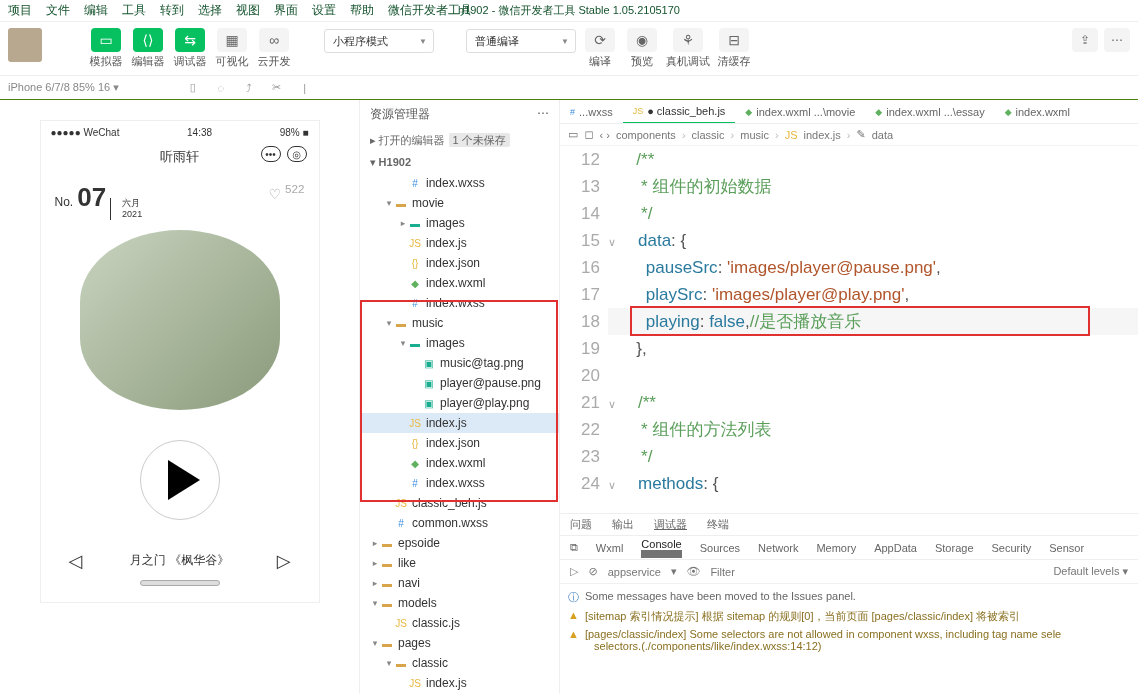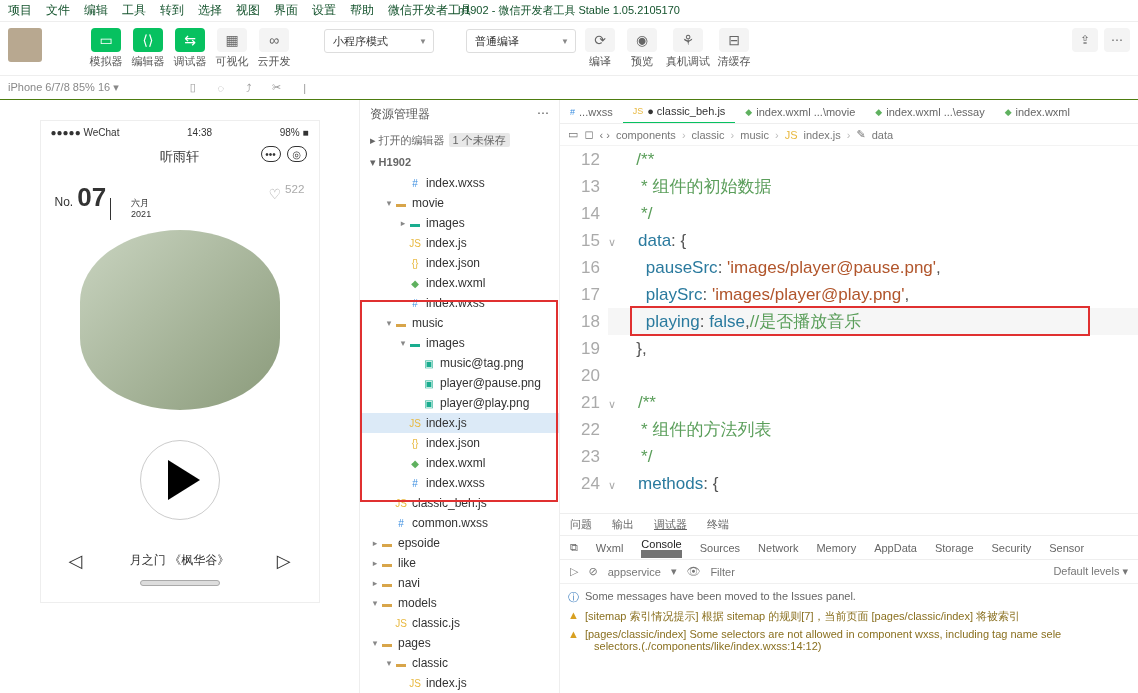--- a/index.html
+++ b/index.html
@@ -37,21 +37,21 @@
 .sim { width: 360px; border-right: 1px solid #eee; padding: 20px 20px 0; }
 .phone { width: 280px; margin: 0 auto; background: #fff; border: 1px solid #eee; }
 .phone-status { display: flex; justify-content: space-between; padding: 6px 10px; font-size: 10px; }
 .phone-title { text-align: center; font-size: 13px; padding: 4px 0 8px; position: relative; }
 .phone-title .dots { position: absolute; right: 12px; top: 2px; display: flex; gap: 6px; }
 .phone-title .dots span { width: 20px; height: 16px; border: 1px solid #333; border-radius: 10px; display: inline-flex; align-items: center; justify-content: center; font-size: 10px; }
 .phone-card { padding: 8px 14px; }
 .phone-card-head { display: flex; justify-content: space-between; align-items: flex-start; }
 .no-block { display: flex; align-items: baseline; gap: 4px; }
 .no-block .n { font-size: 26px; font-weight: bold; }
-.no-block .date { font-size: 9px; line-height: 1.2; border-left: 1px solid #333; padding-left: 20px; }
+.no-block .date { font-size: 9px; line-height: 1.2; border-left: 1px solid #333; padding-left: 11px; }
 .heart { color: #aaa; font-size: 14px; }
 .album { width: 200px; height: 180px; margin: 10px auto; border-radius: 50%/40%; background: linear-gradient(135deg,#c9d4c0,#8a9a7a); overflow: hidden; position: relative; }
 .playbtn { width: 80px; height: 80px; border: 1px solid #ccc; border-radius: 50%; margin: 30px auto; display: flex; align-items: center; justify-content: center; }
 .playbtn::before { content: ''; border-left: 32px solid #000; border-top: 20px solid transparent; border-bottom: 20px solid transparent; margin-left: 8px; }
 .track { display: flex; align-items: center; justify-content: space-between; padding: 0 14px; font-size: 12px; }
 .track .arrow { font-size: 18px; color: #333; }
 .slider { width: 80px; height: 6px; background: #ddd; border-radius: 3px; margin: 8px auto; border: 1px solid #aaa; }
 
 
 .explorer { width: 200px; border-right: 1px solid #eee; font-size: 12px; overflow: hidden; display: flex; flex-direction: column; }
@@ -450,21 +450,21 @@
         <input placeholder="Filter" style="">
         <span>Default levels ▾</span>
       </div>
       <div class="console">
         <div class="row info">
             <span class="iico">ⓘ</span>
             <span>Some messages have been moved to the Issues panel.</span>
           </div>
         <div class="row warn">
             <span class="wico">▲</span>
-            <span>[sitemap 索引情况提示] 根据 sitemap 的规则[7]，当前页面 [pages/classic/index] 将被索引</span>
+            <span>[sitemap 索引情况提示] 根据 sitemap 的规则[0]，当前页面 [pages/classic/index] 将被索引</span>
           </div>
         <div class="row warn">
             <span class="wico">▲</span>
             <span><span>[pages/classic/index] Some selectors are not allowed in component wxss, including tag name sele</span><br>&nbsp;&nbsp;&nbsp;<span>selectors.(./components/like/index.wxss:14:12)</span></span>
           </div>
       </div>
     </div>
   </div>
 
 </div>

